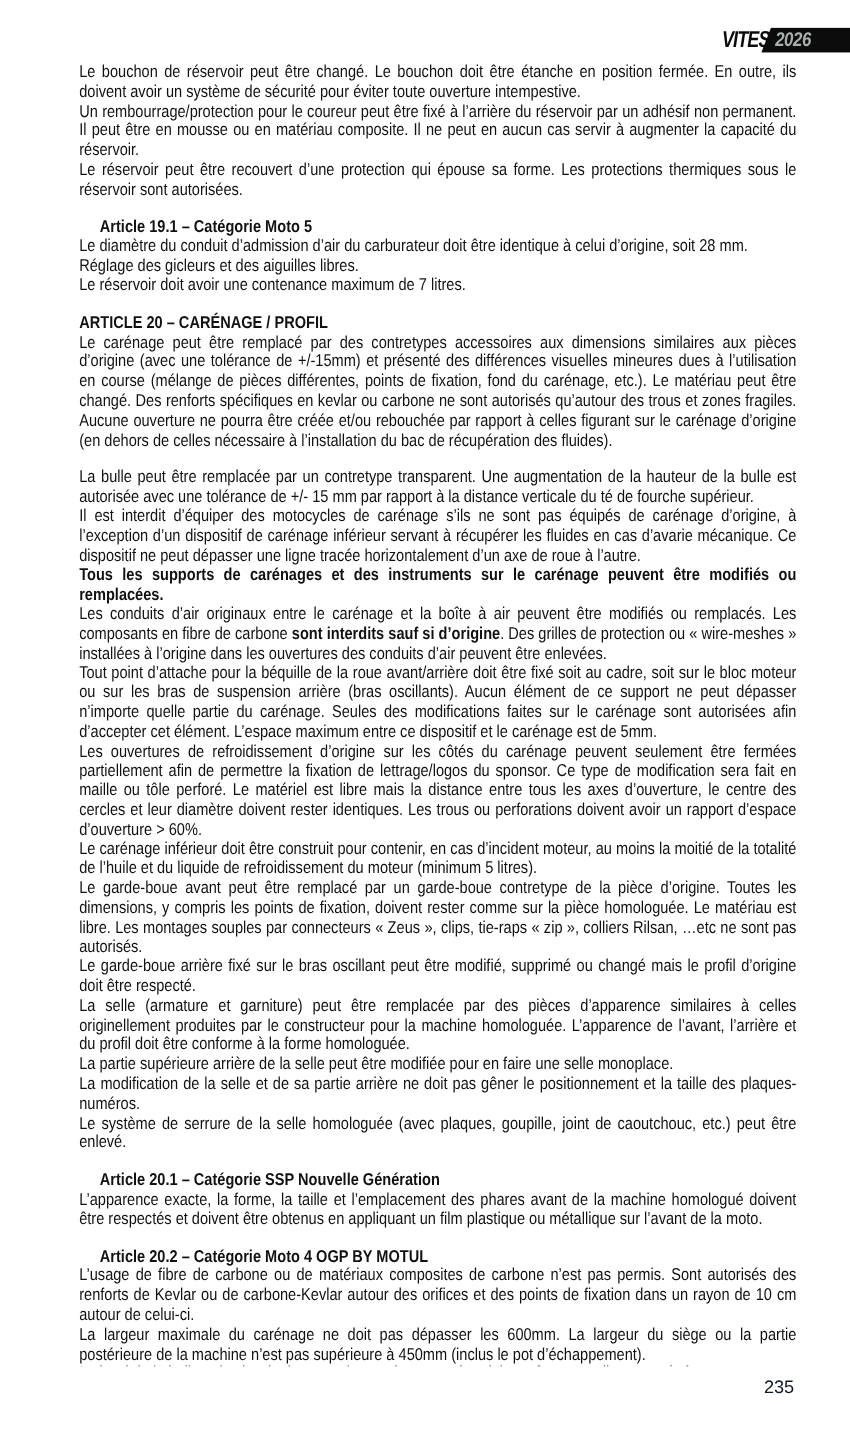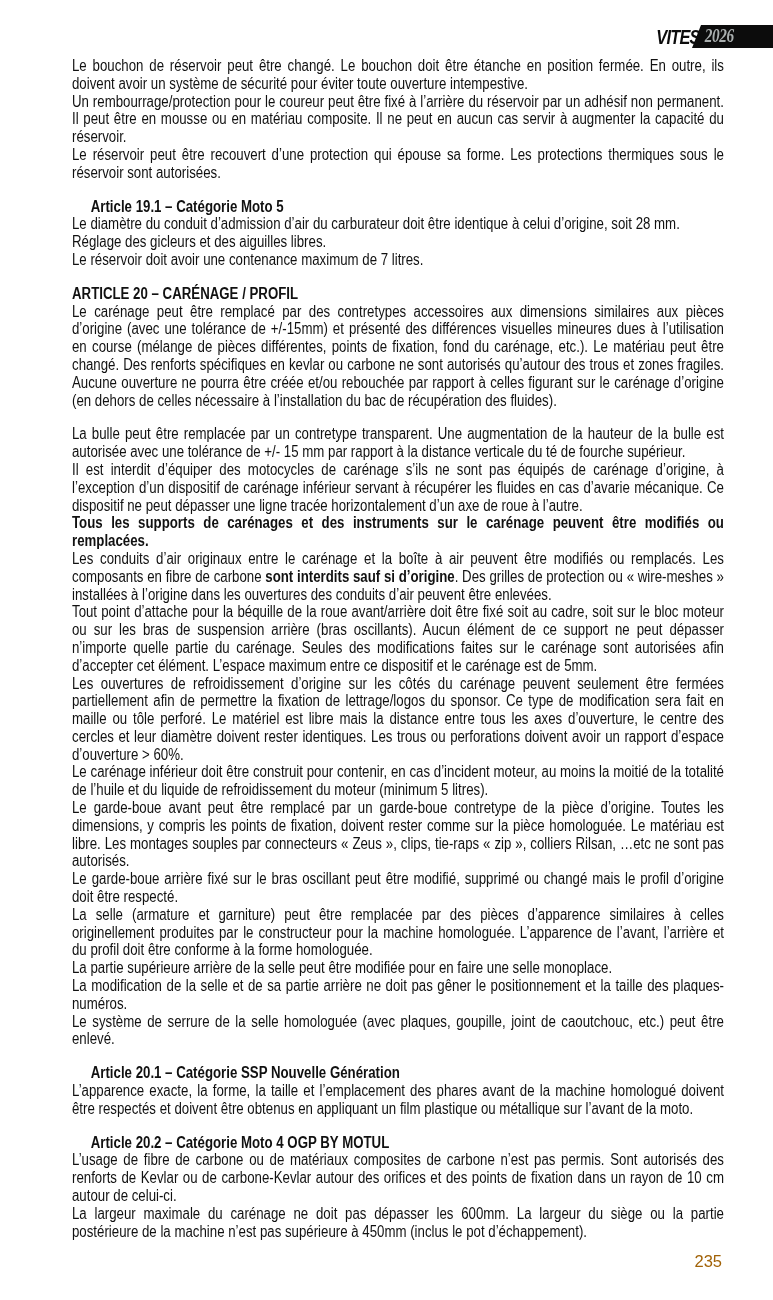--- a/index.html
+++ b/index.html
@@ -49,21 +49,20 @@
   .year-badge {
     position: absolute;
     top: 25px;
     left: 692px;
     width: 81px;
     height: 23px;
     background: #0c0c0c;
     clip-path: polygon(9px 0, 100% 0, 100% 100%, 0 100%);
     display: flex;
     align-items: center;
-    font-family: Liberation Serif, serif;
   }
   .year-badge .year {
     font-weight: bold;
     font-style: italic;
     font-size: 18px;
     line-height: 23px;
     letter-spacing: -0.5px;
     color: #a9aeae;
     padding-left: 15px;
     transform: scaleX(0.85);
@@ -110,21 +109,21 @@
     font-weight: bold;
   }
 
   
   .page-number {
     position: absolute;
     right: 51px;
     top: 1252px;
     font-size: 16.5px;
     line-height: 18px;
-    color: #a16207;
+    color: #0f172a;
     margin-left: 16px;
   }
 </style>
 </head>
 <body>
 
 <div class="page">
 
   <div class="header">
     <div class="brand">VITESSE</div>

